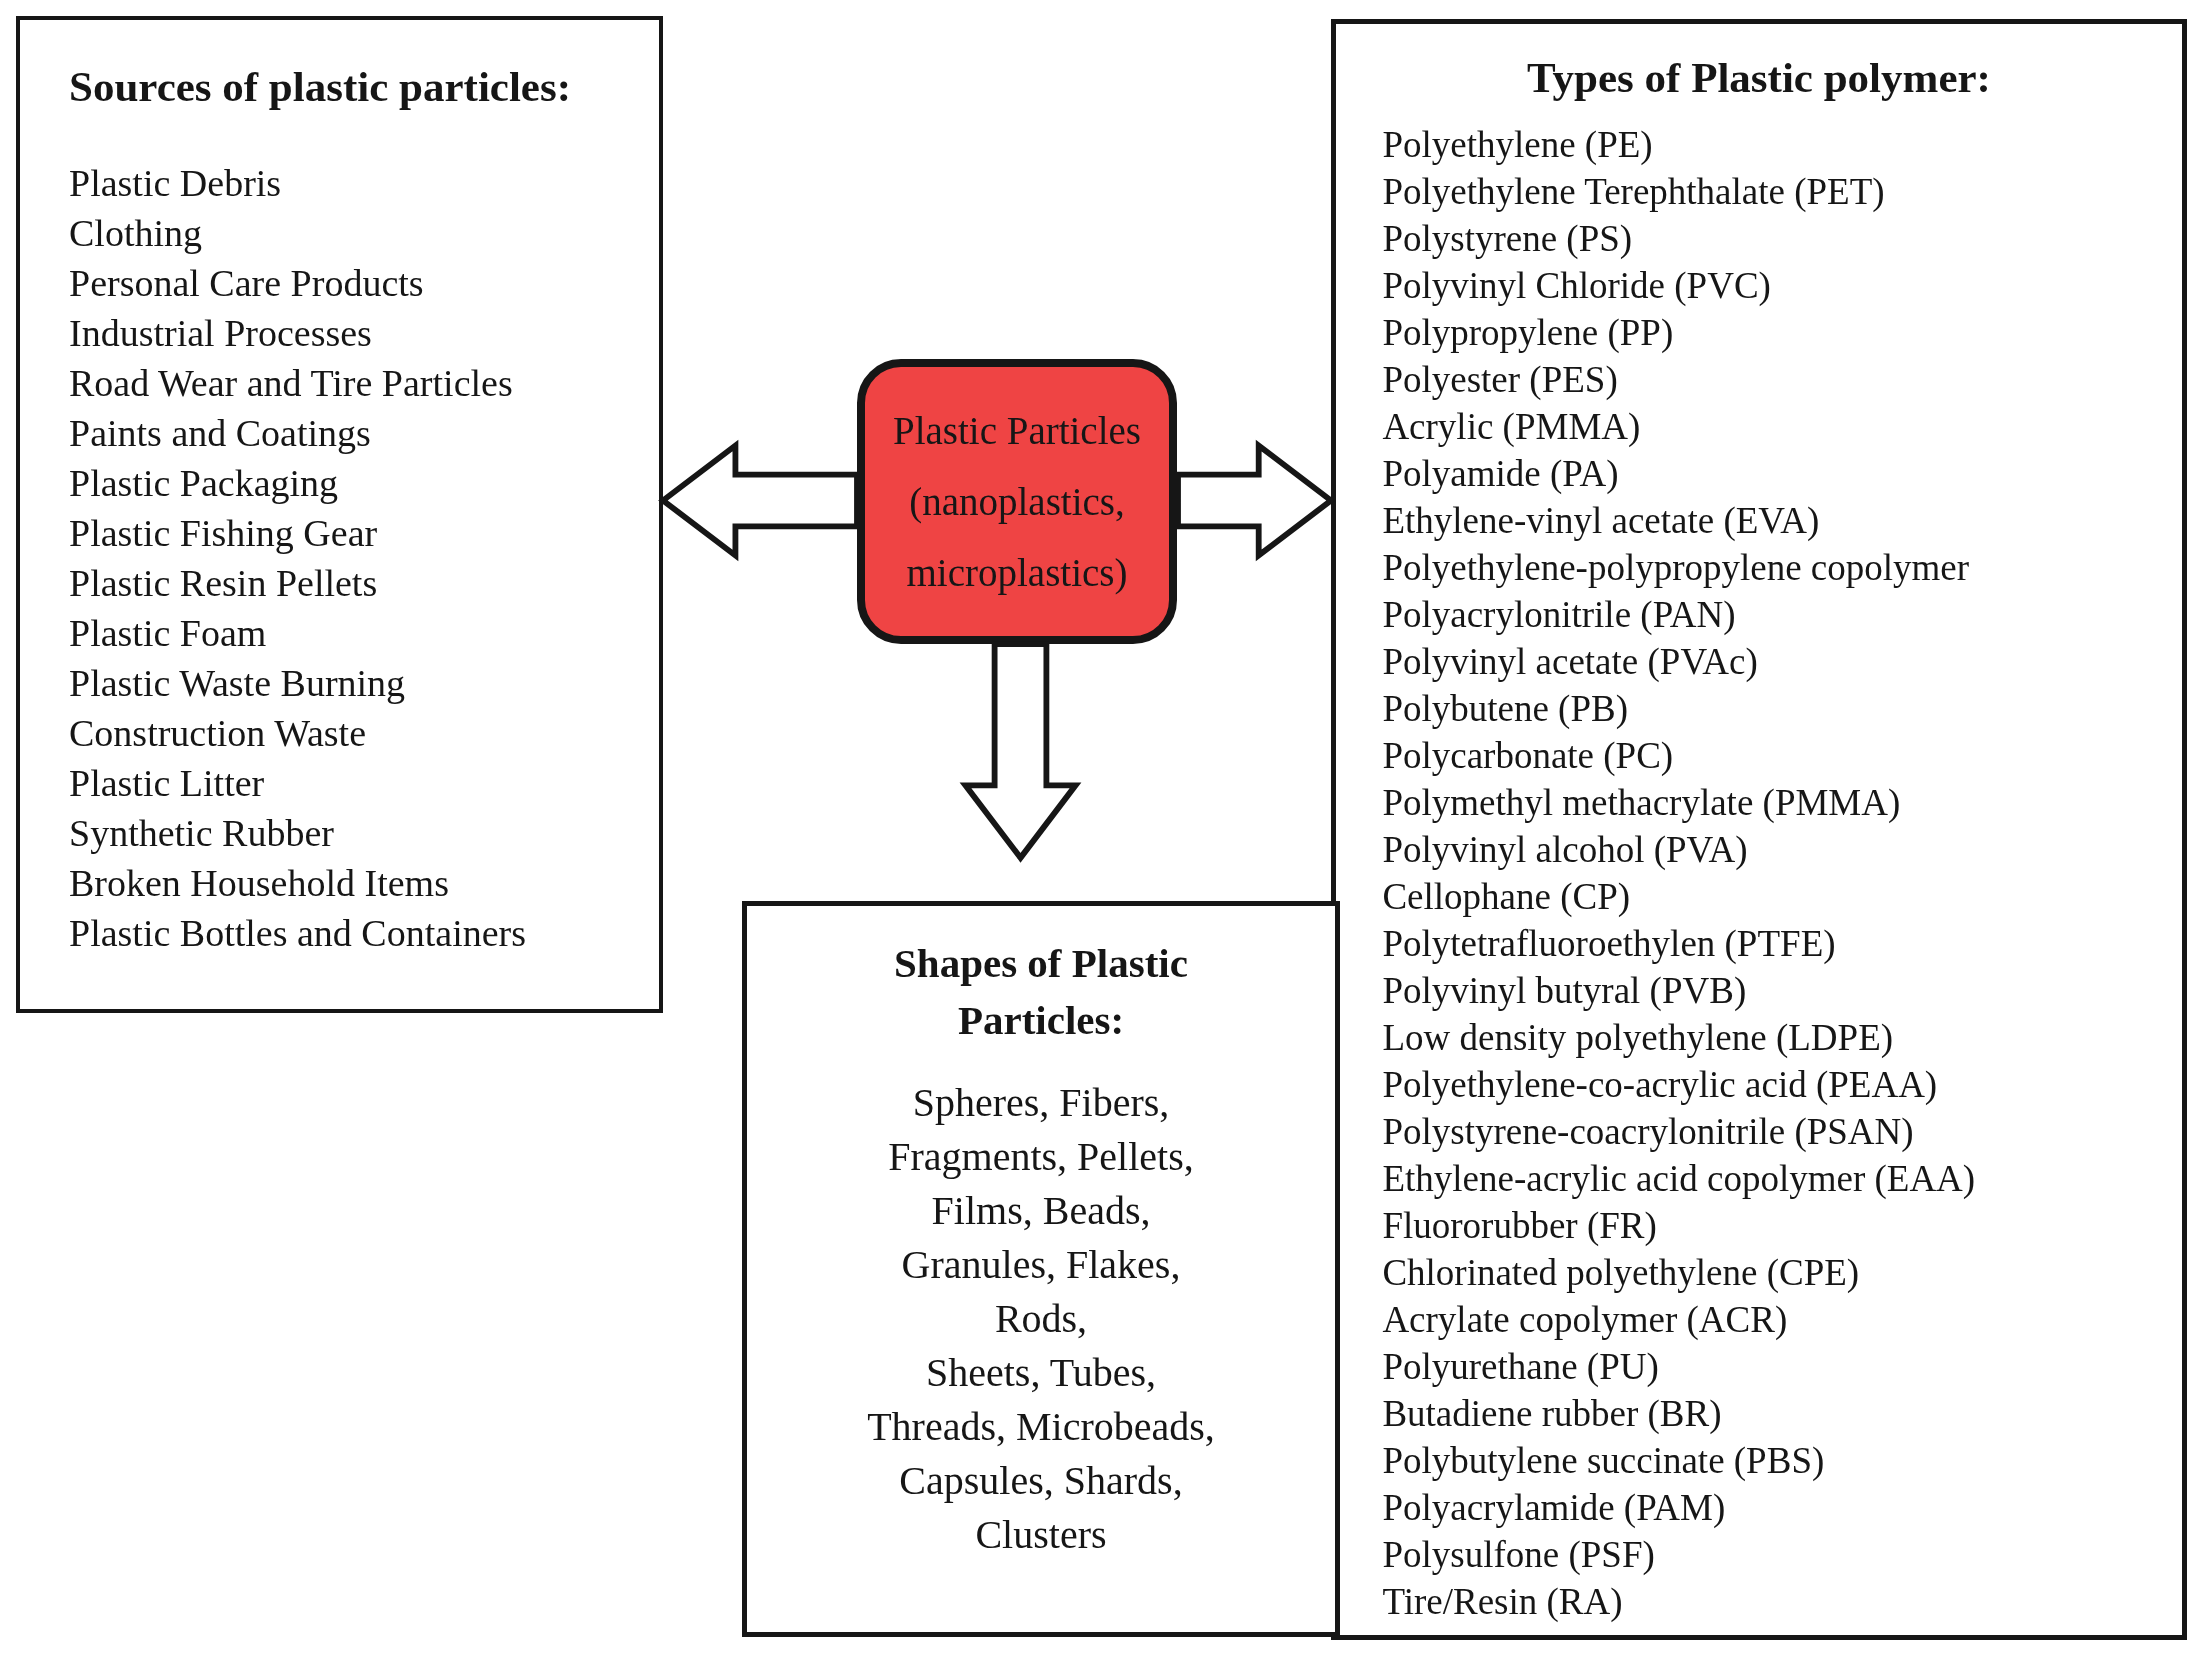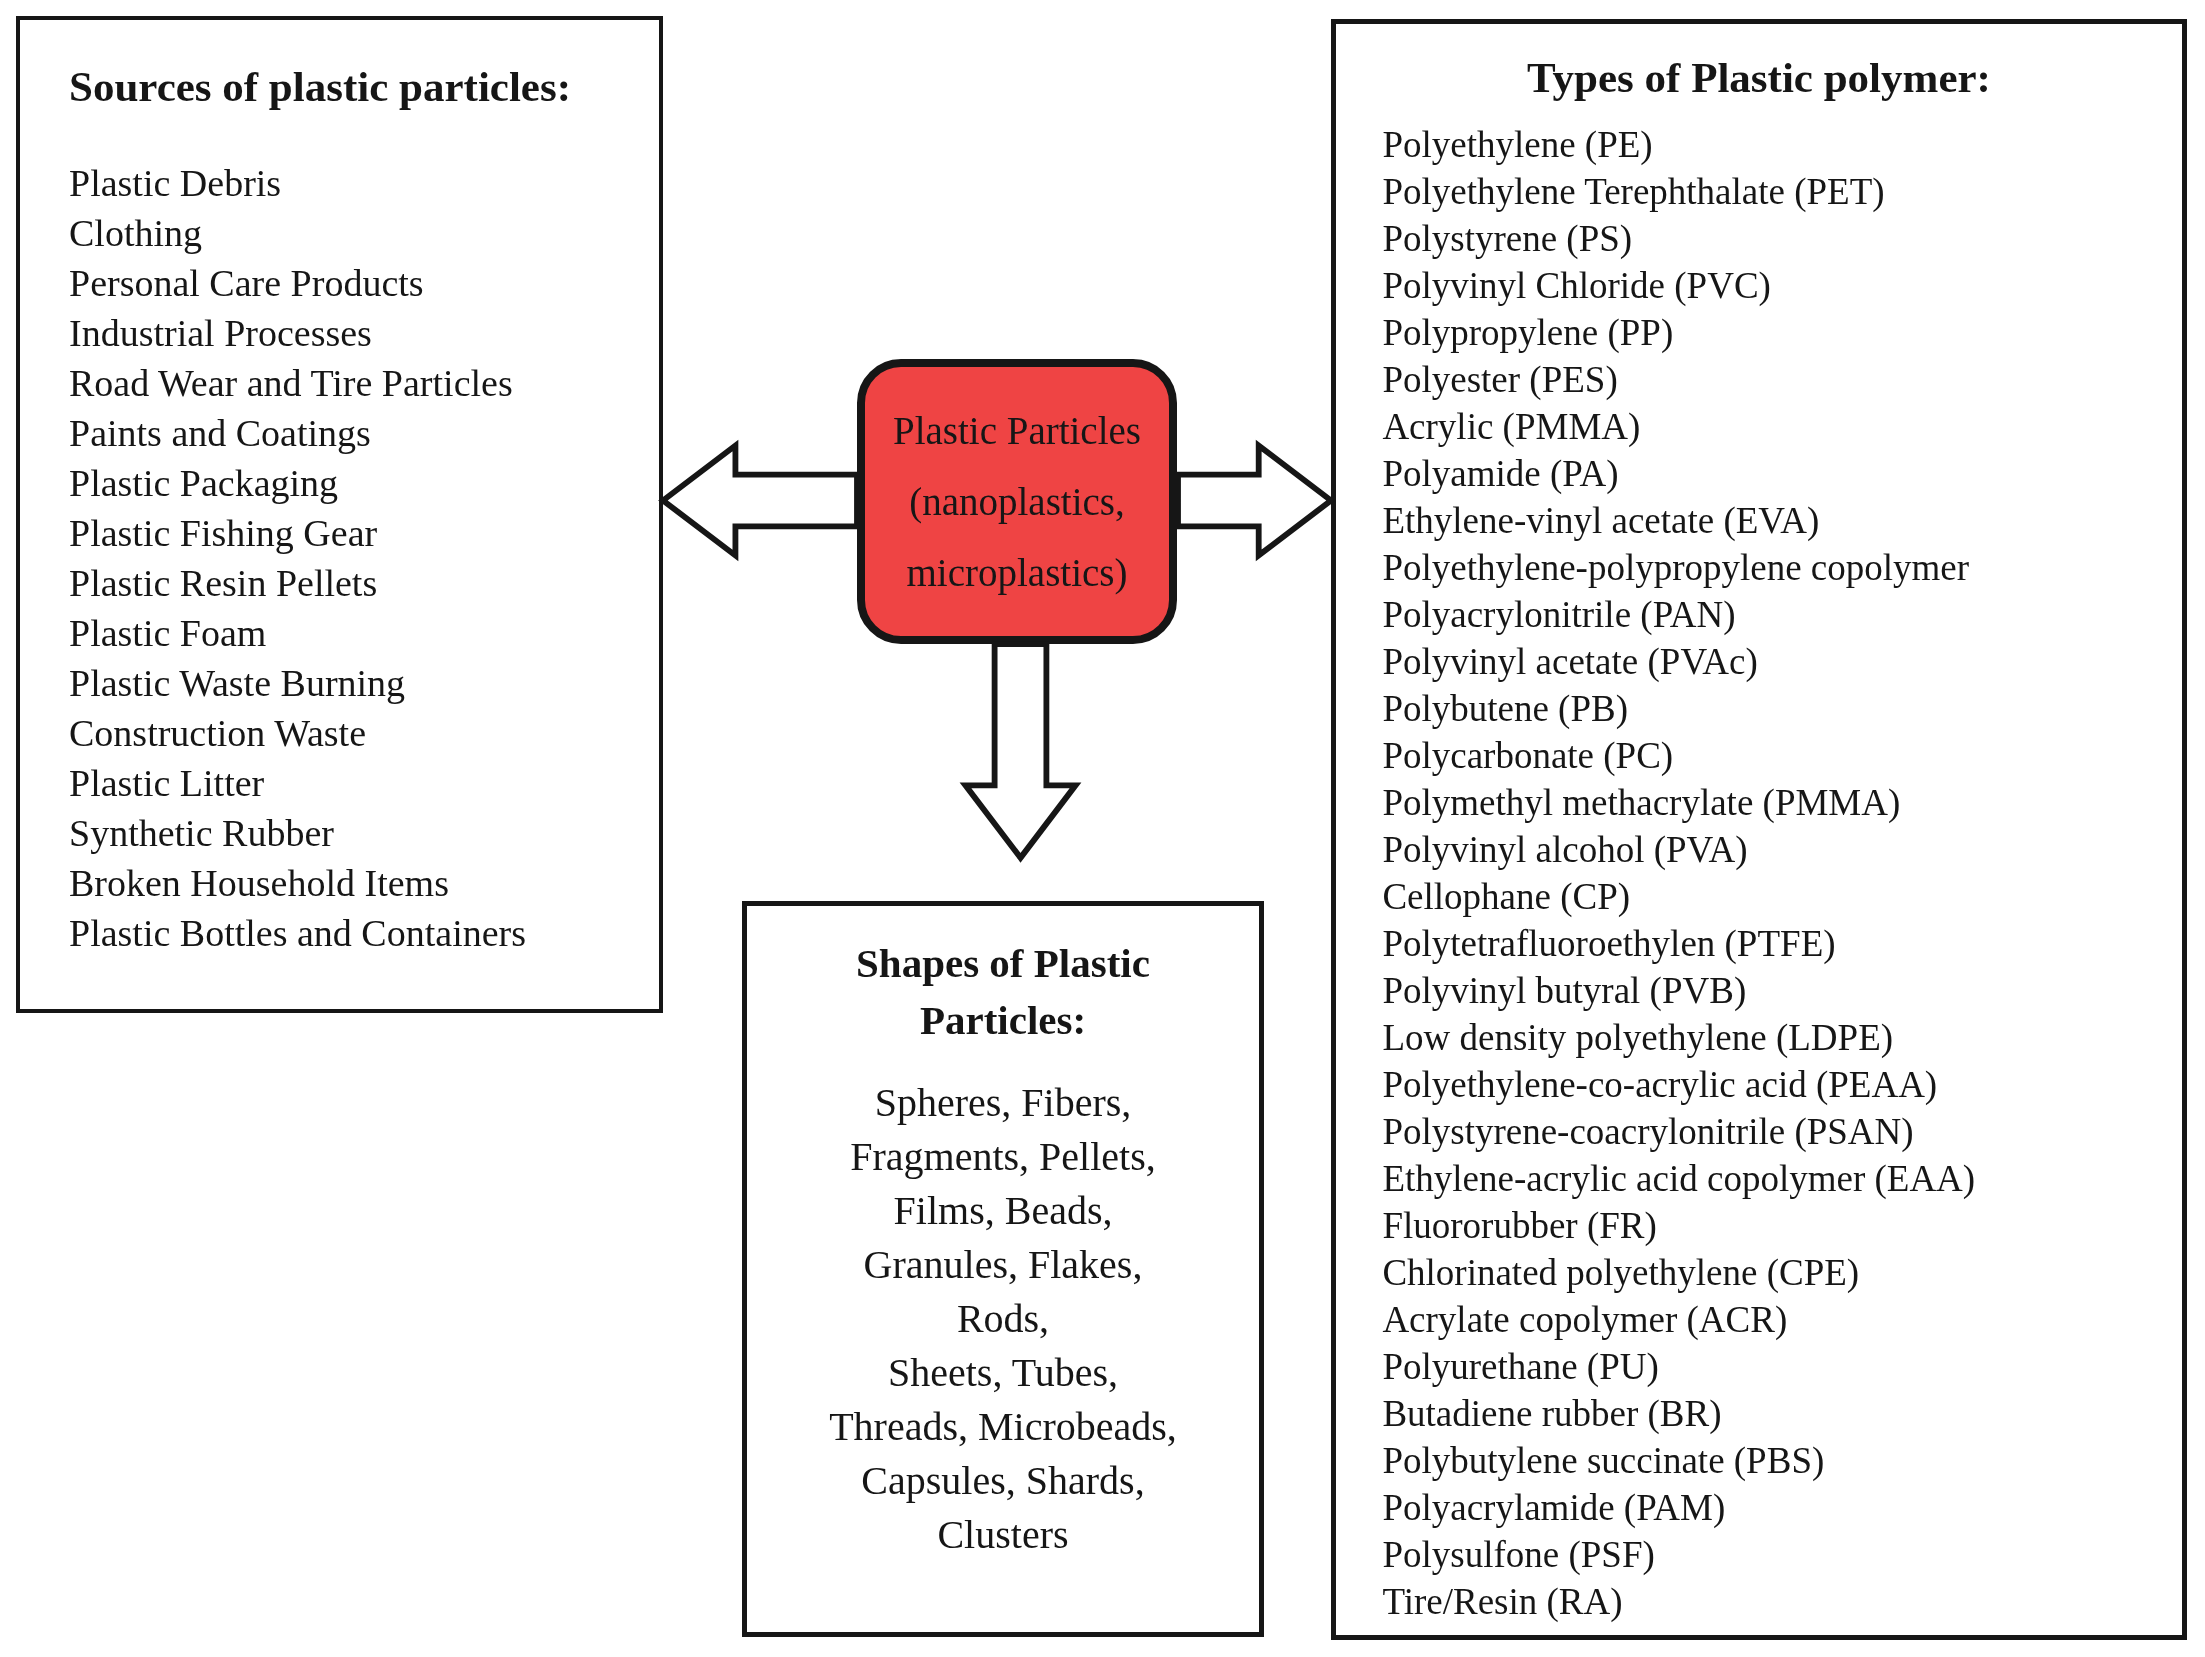--- a/index.html
+++ b/index.html
@@ -53,21 +53,21 @@
   #polymers-box ul {
     margin-top: 16px;
     padding-left: 27px;
     font-size: 37px;
     line-height: 47px;
   }
 
   
   #shapes-box {
     left: 742px; top: 901px;
-    width: 522px; height: 736px;
+    width: 598px; height: 736px;
     border-width: 5.2px;
     padding: 29px 11.6px 0 11.6px;
     text-align: center;
   }
   #shapes-box .title-line {
     font-weight: bold;
     font-size: 41px;
     line-height: 57px;
   }
   #shapes-box .shapes-lines {

